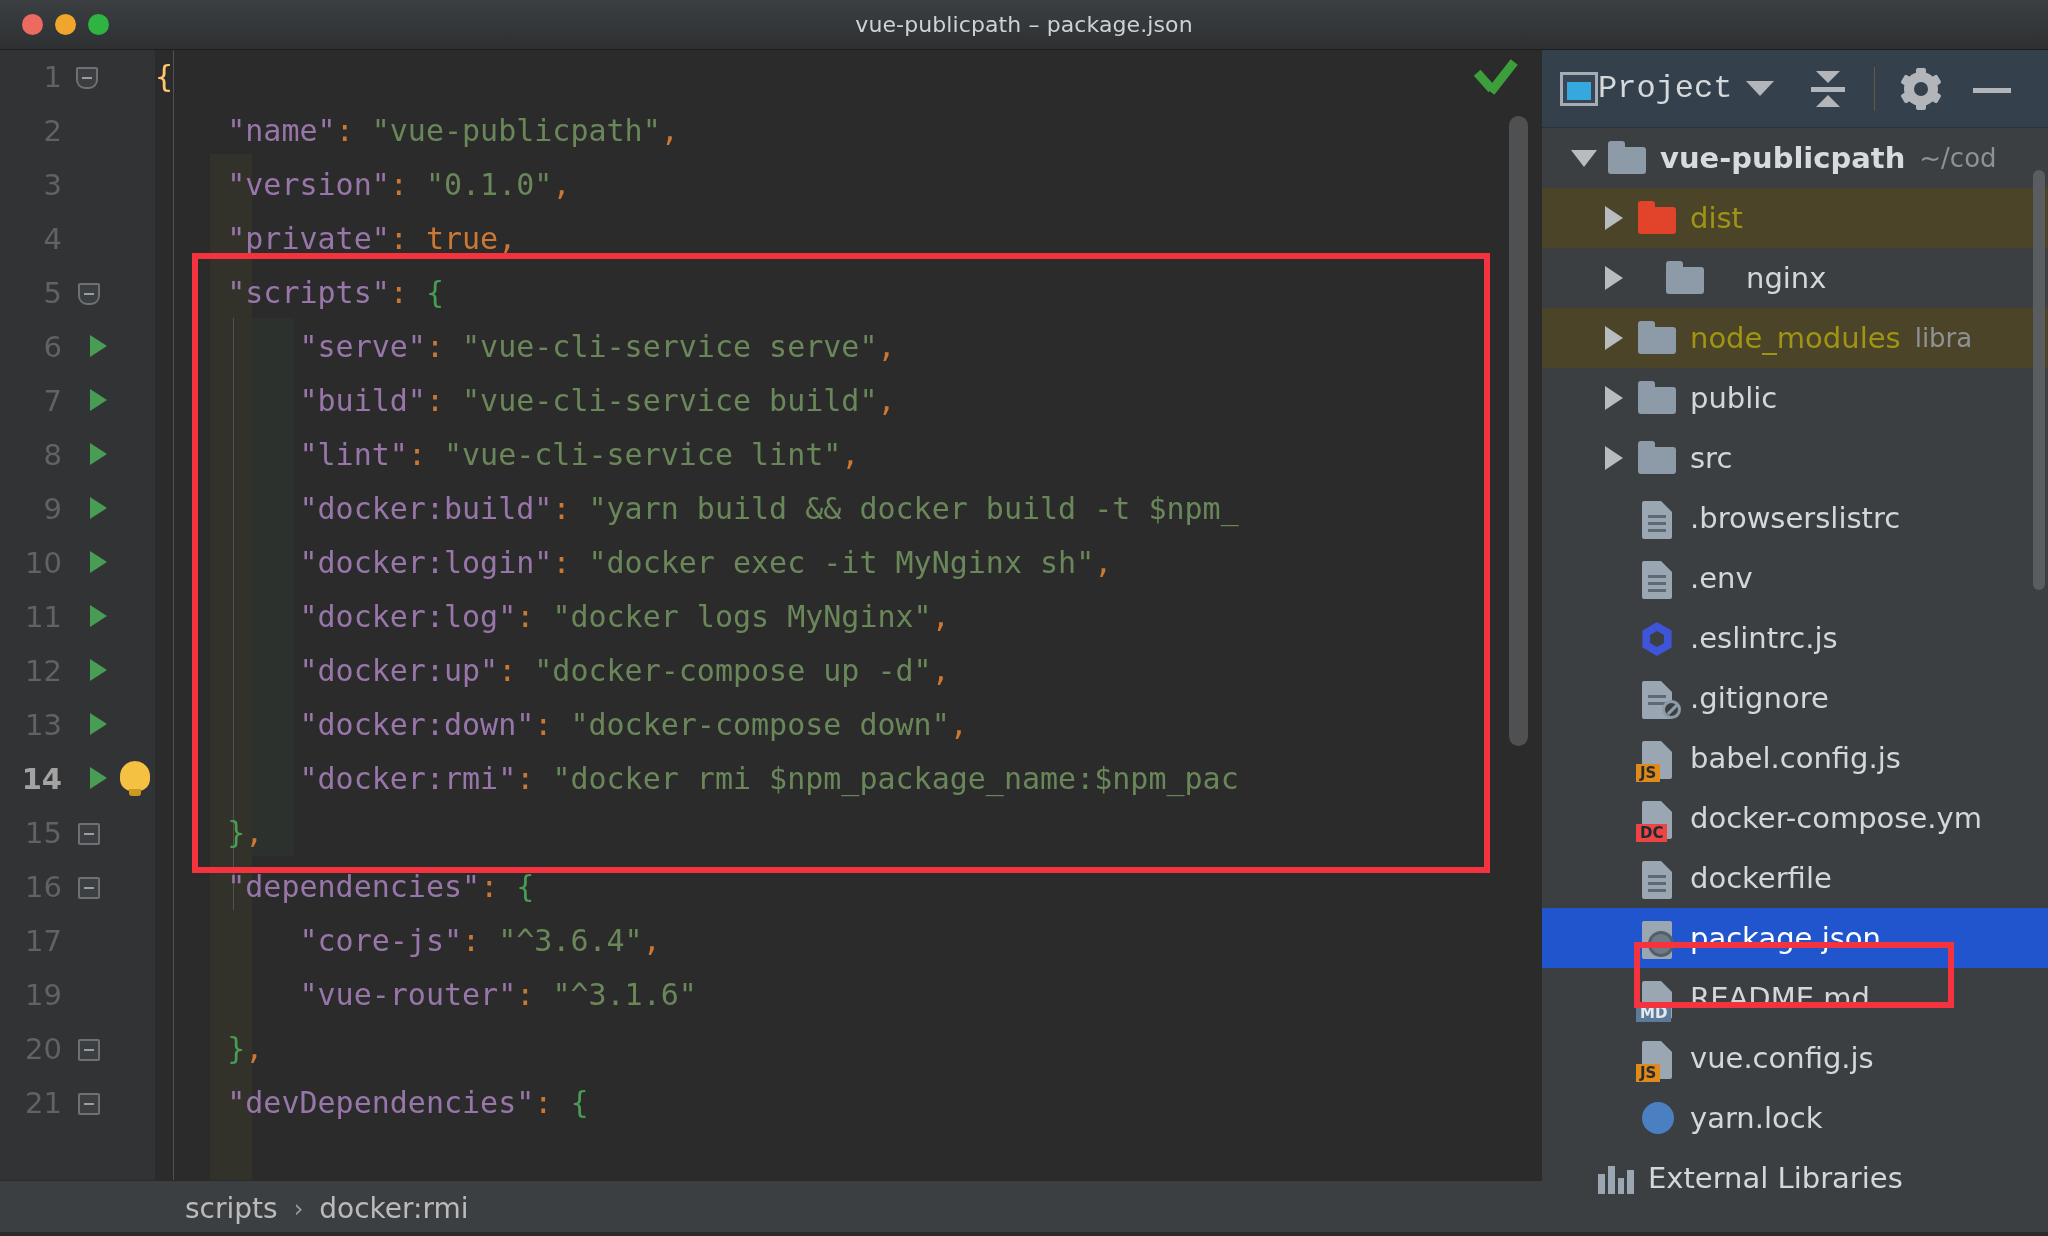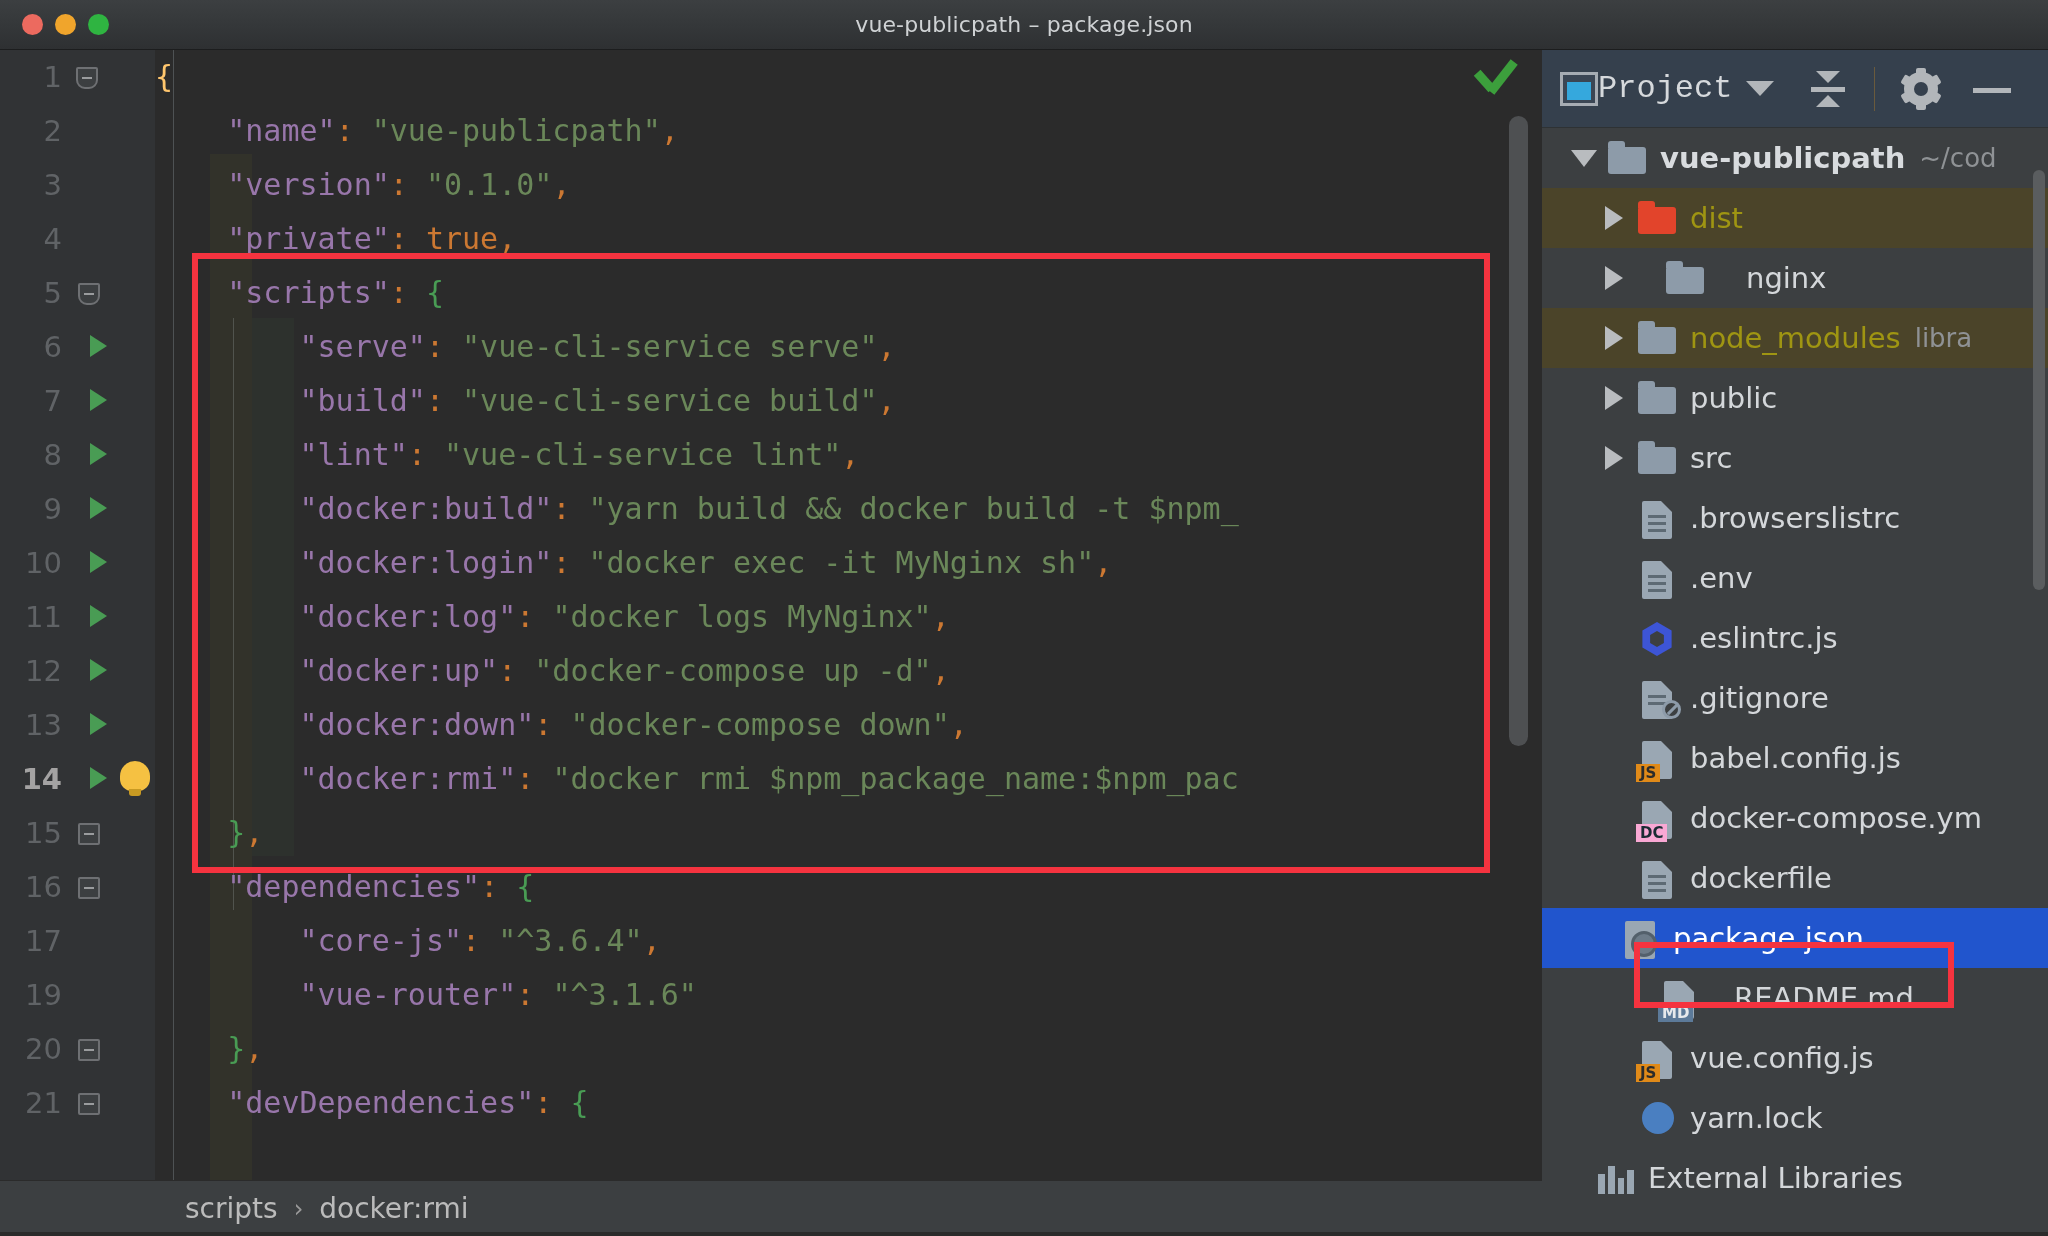--- a/index.html
+++ b/index.html
@@ -248,21 +248,21 @@
   .file .ln1, .file .ln2, .file .ln3 {
     position:absolute; left:6px; height:3px; background:#5d6a74; width:18px;
   }
   .file .ln1{ top:14px; } .file .ln2{ top:21px; } .file .ln3{ top:28px; }
 
   .badge {
     position:absolute; left:2px; bottom:-2px; font-size:15px; font-weight:bold;
     padding: 1px 4px; line-height:1.1; font-family:"DejaVu Sans", sans-serif;
   }
   .badge.js { background:#e08a19; color:#2b2b2b; }
-  .badge.dc { background:#f9a8d4; color:#1b2b33; }
+  .badge.dc { background:#ef4444; color:#1b2b33; }
   .badge.md { background:#5c7a99; color:#e6e9ec; }
 
   .eslint-ico {
     position:absolute; left:6px; top:6px; width:34px; height:34px;
     background:#3d55d6;
     clip-path: polygon(50% 0%, 93% 25%, 93% 75%, 50% 100%, 7% 75%, 7% 25%);
   }
   .eslint-ico::after{
     content:""; position:absolute; left:9px; top:9px; width:16px; height:16px;
     background:#3c3f41;
@@ -507,28 +507,28 @@
           <span class="tw"></span>
           <span class="ficon">
             <span class="file">
               <i class="ln1"></i>
               <i class="ln2"></i>
               <i class="ln3"></i>
             </span>
           </span>
           <span class="tname">dockerfile</span>
         </div>
-        <div class="tree-row selected" style="padding-left: 35px;">
+        <div class="tree-row selected" style="padding-left: 52px;">
           <span class="tw"></span>
           <span class="ficon">
             <span class="json-ico"></span>
           </span>
           <span class="tname selected">package.json</span>
         </div>
-        <div class="tree-row" style="padding-left: 52px; gap: 22px;">
+        <div class="tree-row" style="padding-left: 52px;">
           <span class="tw"></span>
           <span class="ficon">
             <span class="file"></span>
             <span class="badge md">MD</span>
           </span>
           <span class="tname">README.md</span>
         </div>
         <div class="tree-row" style="padding-left: 52px;">
           <span class="tw"></span>
           <span class="ficon">

